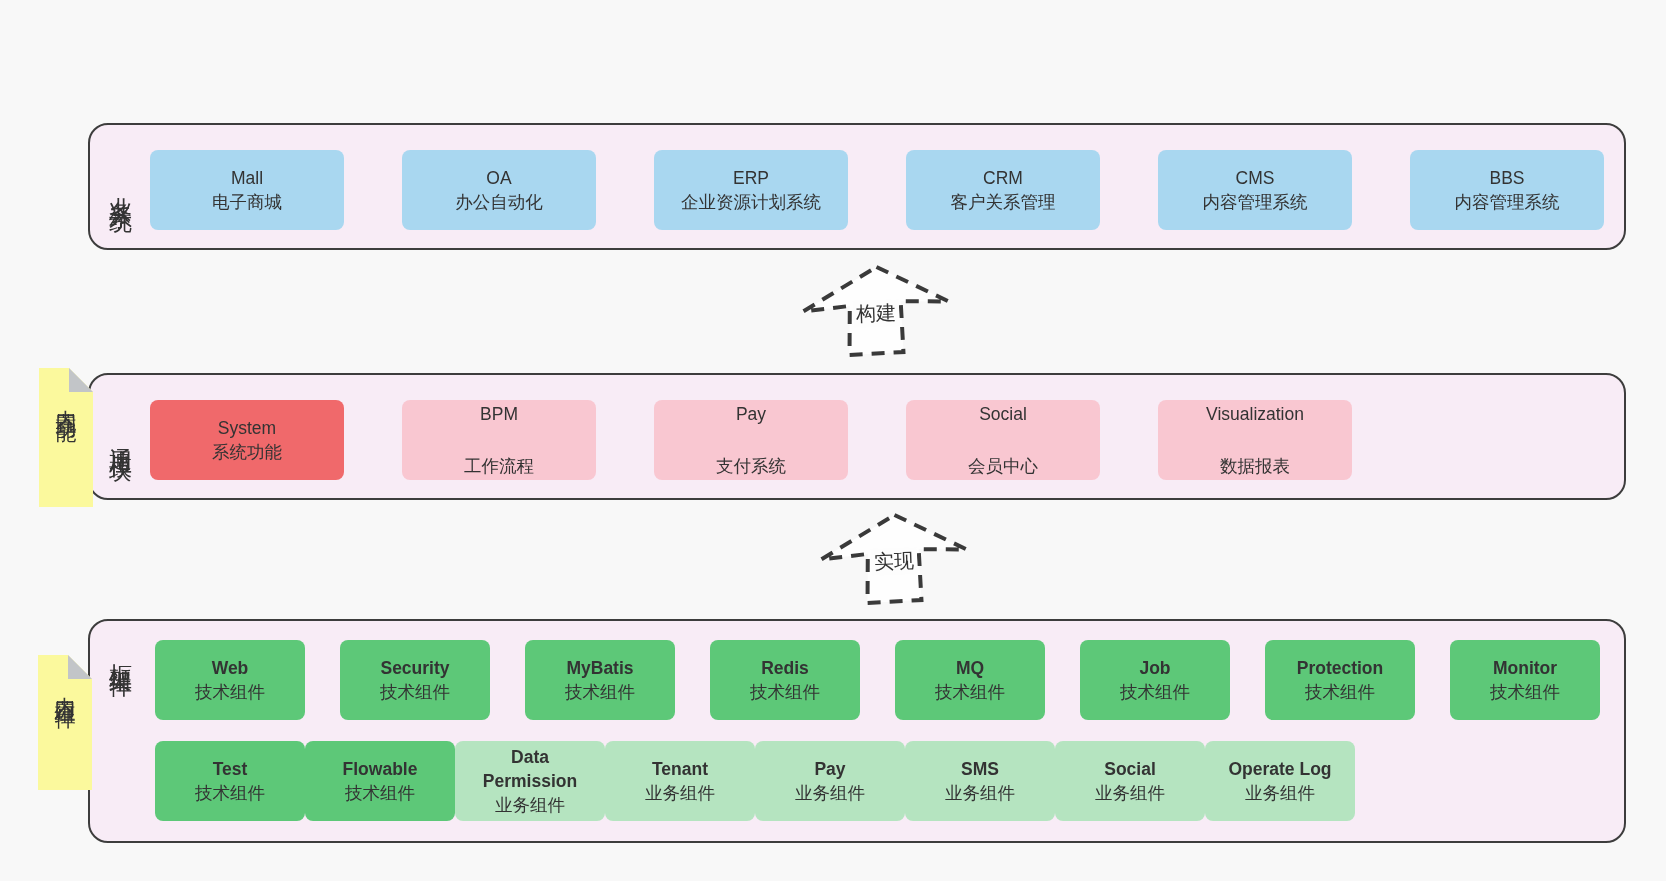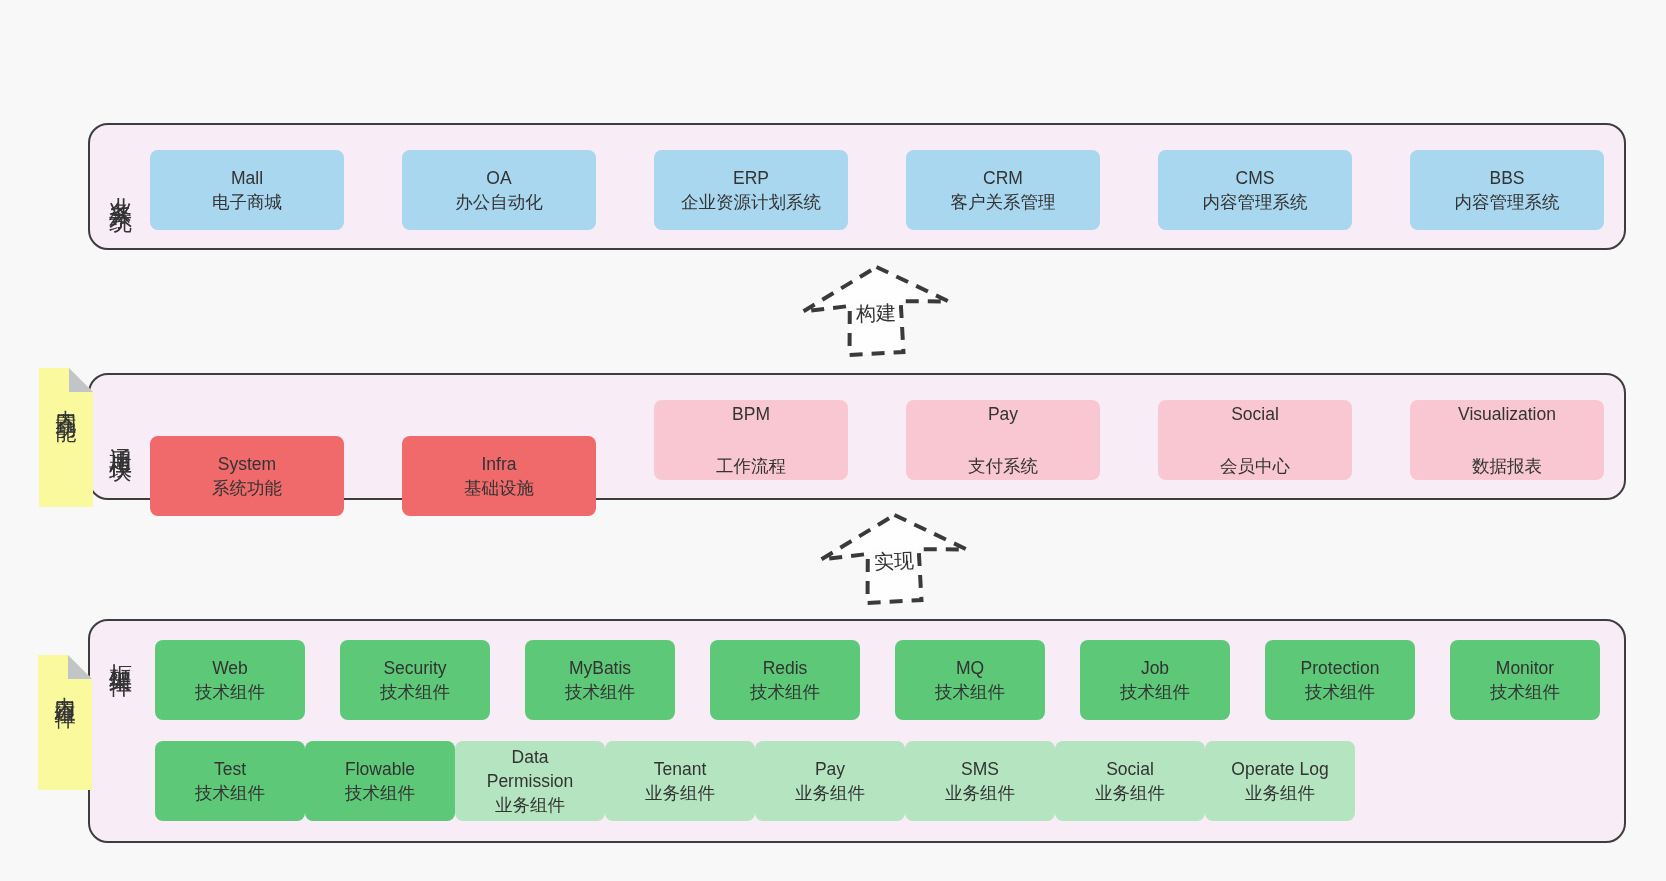--- a/index.html
+++ b/index.html
@@ -59,24 +59,24 @@
     align-items: center;
     justify-content: center;
     text-align: center;
     font-size: 17.5px;
     line-height: 24px;
     color: #333;
     padding: 0 10px;
     box-sizing: border-box;
   }
   .box-sm { width: 150px; }
-  .box-sm .en { display: inline-block; max-width: 112px; }
+  .box-sm .en { display: inline-block; max-width: 112px; font-weight: bold; }
 
   .blue        { background: #a9d7f0; }
-  .red         { background: #f0696b; margin-top: 36px; }
+  .red         { background: #f0696b; }
   .pink        { background: #f9c7d1; gap: 28px; }
   .green-dark  { background: #5dc878; }
   .green-light { background: #b5e4c0; }
 
   .sticky {
     position: absolute;
     width: 54px;
     background: #fbf99d;
     clip-path: polygon(0 0, calc(100% - 24px) 0, 100% 24px, 100% 100%, 0 100%);
     z-index: 3;
@@ -159,24 +159,20 @@
     <span class="arrow-label">构建</span>
   </div>
 
   <section class="layer layer-modules">
     <div class="layer-label label-centered">通用模块</div>
     <div class="row row-wide">
       <div class="box red">
         <span class="en">System</span>
         <span class="zh">系统功能</span>
       </div>
-      <div class="box red">
-        <span class="en">Infra</span>
-        <span class="zh">基础设施</span>
-      </div>
       <div class="box pink">
         <span class="en">BPM</span>
         <span class="zh">工作流程</span>
       </div>
       <div class="box pink">
         <span class="en">Pay</span>
         <span class="zh">支付系统</span>
       </div>
       <div class="box pink">
         <span class="en">Social</span>

